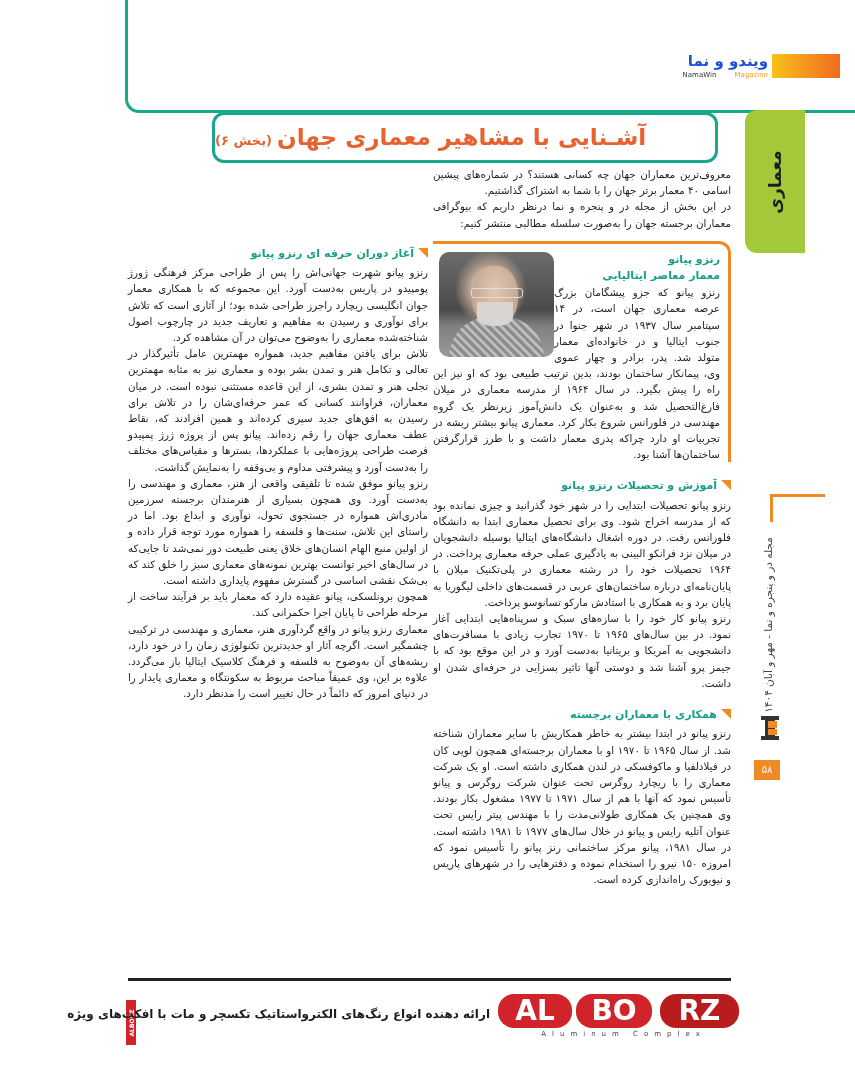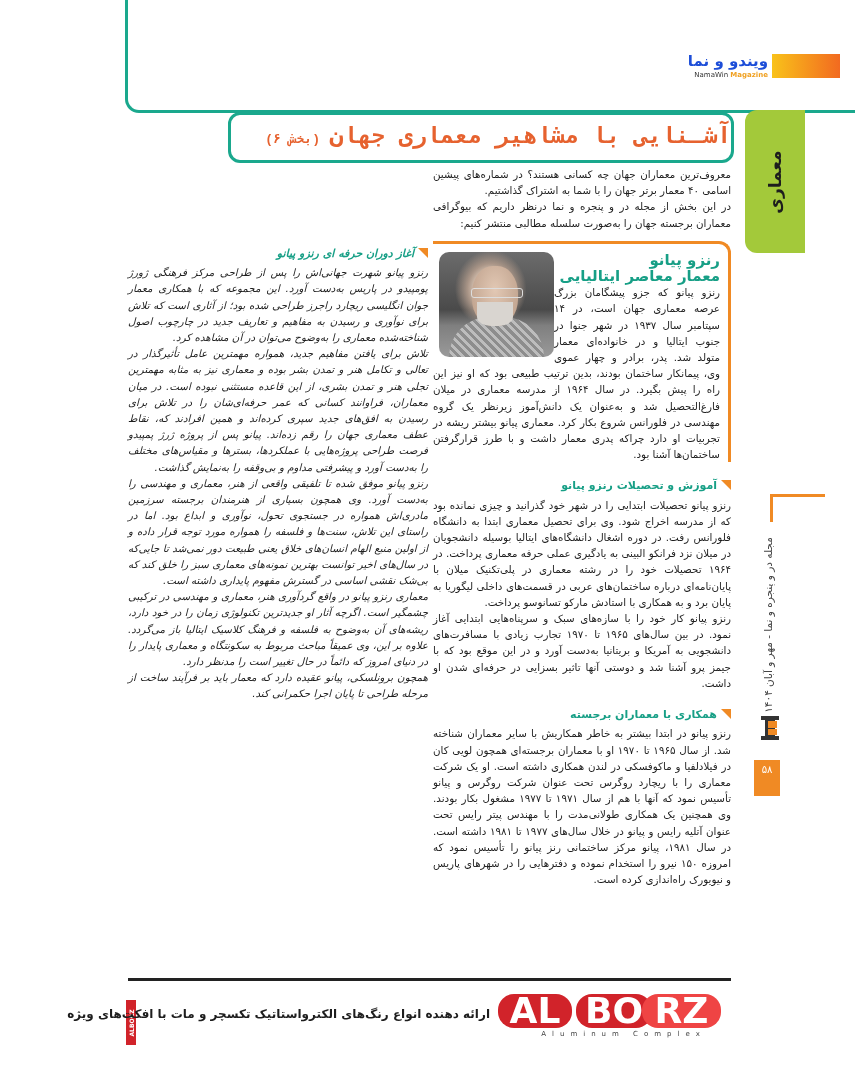--- a/index.html
+++ b/index.html
@@ -8,72 +8,72 @@
   .abs { position:absolute; }
   
   #top-frame { left:125px; top:-10px; width:740px; height:120px;
     border:3px solid #1aa88d; border-top:none; border-right:none;
     border-bottom-left-radius:14px; }
   
   #logo { left:640px; top:52px; width:200px; height:30px; }
   #logo .name { position:absolute; right:72px; top:0px; font-size:15px; font-weight:bold;
     color:#1d4ed8; direction:rtl; white-space:nowrap; }
   #logo .en { position:absolute; right:72px; top:19px; font-size:7px; color:#333; white-space:nowrap; }
-  #logo .en b { color:#f0a020; font-weight:bold; }
+  #logo .en b { color:#f0a020; font-weight:normal;margin-left:16px; }
   #logo .bar { position:absolute; right:0; top:2px; width:68px; height:24px;
     background:linear-gradient(90deg,#f9c21a,#f26a20); }
   
   #section-tab { left:745px; top:110px; width:60px; height:143px; background:#a3c93a;
     border-radius:12px 0 0 12px; }
   #section-tab span { position:absolute; left:50%; top:50%; transform:translate(-50%,-50%) rotate(-90deg);
     font-size:17px; font-weight:bold; white-space:nowrap; color:#1d1d1d; direction:rtl; }
   
-  #title-box { left:228px; top:112px; width:500px; height:45px; border:3px solid #1aa88d;
-    border-radius:12px; direction:rtl; text-align:right;font-family:Liberation Mono, monospace; }
+  #title-box { left:212px; top:112px; width:500px; height:45px; border:3px solid #1aa88d;
+    border-radius:12px; direction:rtl; text-align:left; }
   #title-box .t { font-size:23px; font-weight:bold; color:#e6622f; line-height:45px; }
   #title-box .s { font-size:13px; color:#e6622f; font-weight:bold; }
   
   .col { direction:rtl; text-align:justify; font-size:10.3px; line-height:16.2px; color:#1e1e1e; }
   .col p { margin:0 0 0 0; }
   #col-right { left:433px; top:166px; width:298px; }
-  #col-left { left:128px; top:166px; width:300px;font-style:italic; }
+  #col-left { left:128px; top:166px; width:300px; }
   .heading { color:#179f86; font-weight:bold; font-size:11px; margin-top:16px; margin-bottom:2px;
     position:relative; padding-right:14px; }
   .heading::before { content:""; position:absolute; right:0; top:2px; width:0; height:0;
     border-top:10px solid #f08a24; border-left:10px solid transparent; }
   
   #profile { position:relative; margin-top:10px; border-top:3px solid #f08a24; border-right:3px solid #f08a24;
     border-top-right-radius:12px; padding-top:8px; padding-right:8px; }
   #photo { float:left; width:115px; height:105px; border-radius:10px; margin:0 0 4px 6px;
     background:radial-gradient(ellipse at 45% 35%, #d6c1b0 0 18%, #a99587 26%, transparent 40%),
                linear-gradient(180deg,#6c6c6c 0%,#4a4a4a 55%,#7f7f7f 70%,#9a9a9a 100%); position:relative; overflow:hidden; }
   #photo .jacket { position:absolute; bottom:0; left:10px; width:95px; height:40px; border-radius:40px 40px 0 0;
     background:repeating-linear-gradient(45deg,#8d8d8d 0 3px,#bdbdbd 3px 6px); }
   #photo .head { position:absolute; left:33px; top:14px; width:46px; height:60px; border-radius:45%;
     background:radial-gradient(ellipse at 50% 40%,#e2c8b4,#b99b86); }
   #photo .beard { position:absolute; left:38px; top:50px; width:36px; height:24px; border-radius:0 0 40% 40%;
     background:#d9d5d0; }
   #photo .glasses { position:absolute; left:32px; top:36px; width:50px; height:8px; border:1px solid #ddd; border-radius:3px; }
-  .pname { color:#179f86; font-weight:bold; font-size:15px; }
+  .pname { color:#179f86; font-weight:bold; font-size:11px; }
   
   #side-mark { left:770px; top:494px; width:55px; height:3px; background:#f08a24; }
   #side-mark2 { left:770px; top:494px; width:3px; height:28px; background:#f08a24; }
   #side-text { left:758px; top:520px; width:20px; height:210px; }
   #side-text span { position:absolute; left:50%; top:50%; transform:translate(-50%,-50%) rotate(-90deg);
     white-space:nowrap; font-size:10.5px; color:#444; direction:rtl; }
   #side-logo { left:757px; top:712px; width:26px; height:32px; }
-  #page-num { left:754px; top:760px; width:26px; height:36px; background:#f08a24; color:#fff;
+  #page-num { left:754px; top:760px; width:26px; height:20px; background:#f08a24; color:#fff;
     font-size:10px; text-align:center; line-height:20px; }
   
   #footer-line { left:128px; top:978px; width:603px; height:3px; background:#222; }
   #ad-text { left:160px; top:1007px; width:330px; direction:rtl; text-align:right;
     font-size:12px; font-weight:bold; color:#1e1e1e; white-space:nowrap; }
   #alborz { left:498px; top:994px; width:235px; height:44px; }
   #alborz .box { position:absolute; top:0; height:34px; border-radius:16px; color:#fff;
-    font-weight:bold; font-size:36px; line-height:34px; text-align:center; }
+    font-weight:bold; font-size:28px; line-height:34px; text-align:center; }
   #alborz .sub { position:absolute; left:8px; top:36px; width:235px; font-size:7px;
     letter-spacing:6px; color:#444; text-align:center; }
   #alborz-small { left:126px; top:1000px; width:10px; height:45px; background:#d1232a; }
   #alborz-small span { position:absolute; left:50%; top:50%; transform:translate(-50%,-50%) rotate(-90deg);
     font-size:6px; color:#fff; font-weight:bold; white-space:nowrap; }
 </style>
 </head>
 <body>
 
 <div id="top-frame" class="abs"></div>
@@ -116,22 +116,22 @@
   <div class="heading">همکاری با معماران برجسته</div>
   <p>رنزو پیانو در ابتدا بیشتر به خاطر همکاریش با سایر معماران شناخته شد. از سال ۱۹۶۵ تا ۱۹۷۰ او با معماران برجسته‌ای همچون لویی کان در فیلادلفیا و ماکوفسکی در لندن همکاری داشته است. او یک شرکت معماری را با ریچارد روگرس تحت عنوان شرکت روگرس و پیانو تأسیس نمود که آنها با هم از سال ۱۹۷۱ تا ۱۹۷۷ مشغول بکار بودند. وی همچنین یک همکاری طولانی‌مدت را با مهندس پیتر رایس تحت عنوان آتلیه رایس و پیانو در خلال سال‌های ۱۹۷۷ تا ۱۹۸۱ داشته است. در سال ۱۹۸۱، پیانو مرکز ساختمانی رنز پیانو را تأسیس نمود که امروزه ۱۵۰ نیرو را استخدام نموده و دفترهایی را در شهرهای پاریس و نیویورک راه‌اندازی کرده است.</p>
 </div>
 
 <div id="col-left" class="abs col" style="top:230px;">
   <div class="heading">آغاز دوران حرفه ای رنزو پیانو</div>
   <p>رنزو پیانو شهرت جهانی‌اش را پس از طراحی مرکز فرهنگی ژورژ پومپیدو در پاریس به‌دست آورد. این مجموعه که با همکاری معمار جوان انگلیسی ریچارد راجرز طراحی شده بود؛ از آثاری است که تلاش برای نوآوری و رسیدن به مفاهیم و تعاریف جدید در چارچوب اصول شناخته‌شده معماری را به‌وضوح می‌توان در آن مشاهده کرد.</p>
   <p>تلاش برای یافتن مفاهیم جدید، همواره مهمترین عامل تأثیرگذار در تعالی و تکامل هنر و تمدن بشر بوده و معماری نیز به مثابه مهمترین تجلی هنر و تمدن بشری، از این قاعده مستثنی نبوده است. در میان معماران، فراوانند کسانی که عمر حرفه‌ای‌شان را در تلاش برای رسیدن به افق‌های جدید سپری کرده‌اند و همین افرادند که، نقاط عطف معماری جهان را رقم زده‌اند. پیانو پس از پروژه ژرژ پمپیدو فرصت طراحی پروژه‌هایی با عملکردها، بسترها و مقیاس‌های مختلف را به‌دست آورد و پیشرفتی مداوم و بی‌وقفه را به‌نمایش گذاشت.</p>
   <p>رنزو پیانو موفق شده تا تلفیقی واقعی از هنر، معماری و مهندسی را به‌دست آورد. وی همچون بسیاری از هنرمندان برجسته سرزمین مادری‌اش همواره در جستجوی تحول، نوآوری و ابداع بود. اما در راستای این تلاش، سنت‌ها و فلسفه را همواره مورد توجه قرار داده و از اولین منبع الهام انسان‌های خلاق یعنی طبیعت دور نمی‌شد تا جایی‌که در سال‌های اخیر توانست بهترین نمونه‌های معماری سبز را خلق کند که بی‌شک نقشی اساسی در گسترش مفهوم پایداری داشته است.</p>
 
+  <p>همچون برونلسکی، پیانو عقیده دارد که معمار باید بر فرآیند ساخت از مرحله طراحی تا پایان اجرا حکمرانی کند.</p>
   <p>معماری رنزو پیانو در واقع گردآوری هنر، معماری و مهندسی در ترکیبی چشمگیر است. اگرچه آثار او جدیدترین تکنولوژی زمان را در خود دارد، ریشه‌های آن به‌وضوح به فلسفه و فرهنگ کلاسیک ایتالیا باز می‌گردد. علاوه بر این، وی عمیقاً مباحث مربوط به سکونتگاه و معماری پایدار را در دنیای امروز که دائماً در حال تغییر است را مدنظر دارد.</p>
-  <p>همچون برونلسکی، پیانو عقیده دارد که معمار باید بر فرآیند ساخت از مرحله طراحی تا پایان اجرا حکمرانی کند.</p>
 </div>
 
 <div id="side-mark" class="abs"></div>
 <div id="side-mark2" class="abs"></div>
 <div id="side-text" class="abs">
   <span>مجله در و پنجره و نما - مهر و آبان ۱۴۰۴</span>
 </div>
 <div id="side-logo" class="abs">
   <svg width="26" height="32" viewBox="0 0 26 32">
     <path d="M4 4 L22 4 L22 8 L18 8 L18 24 L22 24 L22 28 L4 28 L4 24 L8 24 L8 8 L4 8 Z" fill="#333"></path>
@@ -142,15 +142,15 @@
 <div id="page-num" class="abs">۵۸</div>
 
 <div id="footer-line" class="abs"></div>
 <div id="alborz-small" class="abs">
   <span>ALBORZ</span>
 </div>
 <div id="ad-text" class="abs">ارائه دهنده انواع رنگ‌های الکترواستاتیک تکسچر و مات با افکت‌های ویژه</div>
 <div id="alborz" class="abs">
   <div class="box" style="left:0;width:74px;background:#d1232a;">AL</div>
   <div class="box" style="left:78px;width:76px;background:#d1232a;">BO</div>
-  <div class="box" style="left:144px;width:79px;background:#ef4444;">RZ</div>
+  <div class="box" style="left:162px;width:79px;background:#b91c1c;">RZ</div>
   <div class="sub">Aluminum Complex</div>
 </div>
 
 </body></html>

